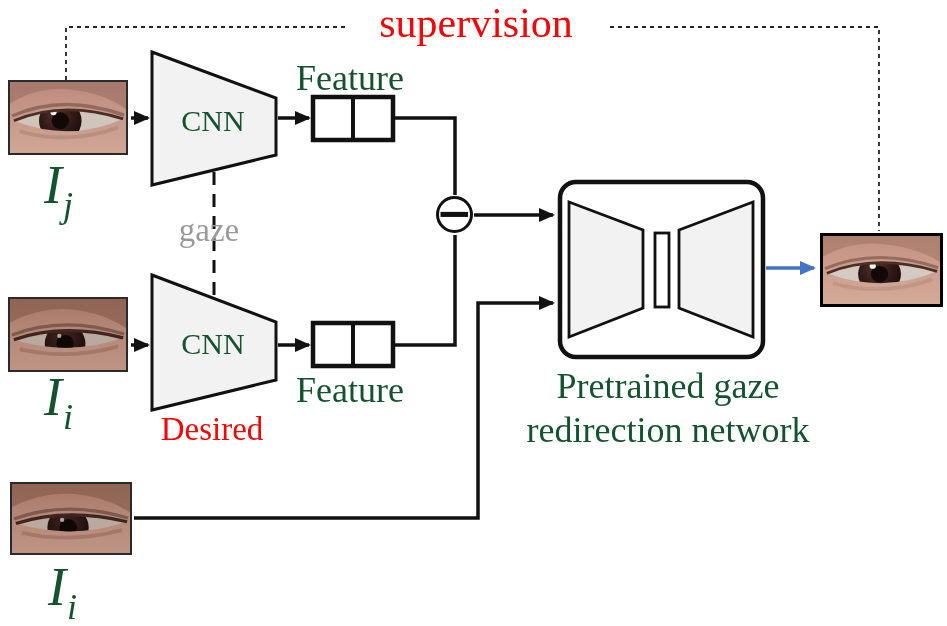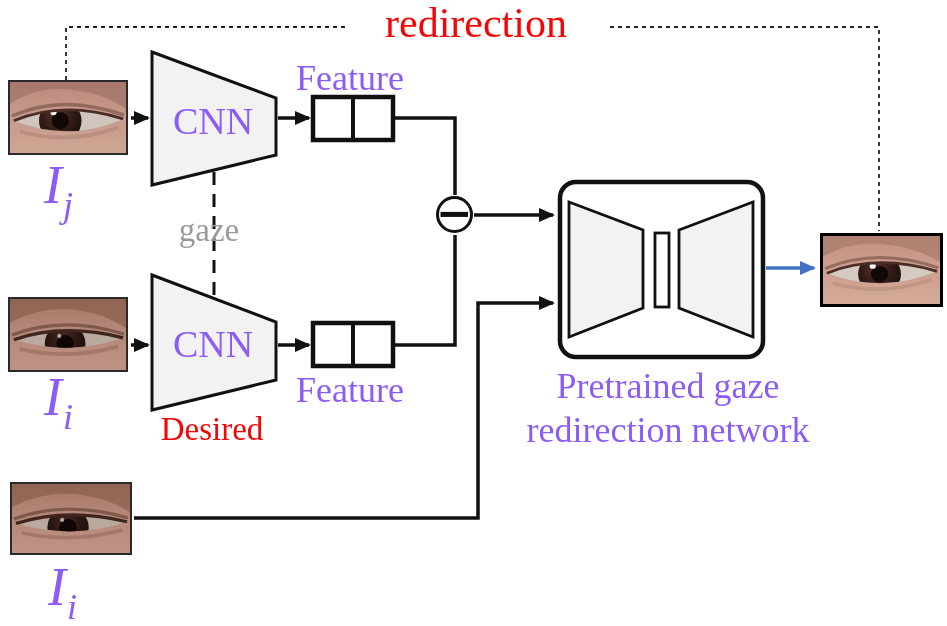--- a/index.html
+++ b/index.html
@@ -16,29 +16,29 @@
     overflow: hidden;
   }
   #connector-layer {
     position: absolute;
     left: 0; top: 0;
     width: 947px; height: 626px;
     pointer-events: none;
   }
 
   
-  .lbl { position: absolute; white-space: nowrap; color: #8b5cf6; }
+  .lbl { position: absolute; white-space: nowrap; color: #14532d; }
   .supervision {
     left: 476px; top: 1px;
     transform: translateX(-50%);
     font-size: 42px; line-height: 44px;
     color: #f40606;
   }
   .cnn-label {
-    font-size: 38px; line-height: 38px;
+    font-size: 30px; line-height: 38px;
     transform: translate(-50%, -50%);
   }
   .feature-label {
     font-size: 36px; line-height: 36px;
     transform: translateX(-50%);
   }
   .share {
     left: 209px; top: 230px;
     transform: translate(-50%, -50%);
     font-size: 33px;
@@ -282,21 +282,21 @@
       <path d="M4,41 Q55,19 117,39" stroke="#4a2e26" stroke-width="3" fill="none"></path>
       <path d="M2,36 Q55,12 118,35" stroke="#6b463c" stroke-width="3.5" fill="none" opacity="0.55"></path>
       <path d="M10,52 Q60,67 112,48" stroke="#b08a7c" stroke-width="4" fill="none" opacity="0.55"></path>
     </svg>
   </div>
 
   <div class="minus-node">
     <span>−</span>
   </div>
 
-  <div class="lbl supervision">redirection</div>
+  <div class="lbl supervision">supervision</div>
 
   <div class="lbl cnn-label cnn-top-pos">CNN</div>
   <div class="lbl cnn-label cnn-bottom-pos">CNN</div>
 
   <div class="lbl feature-label feature-top-pos">Feature</div>
   <div class="lbl feature-label feature-bottom-pos">Feature</div>
 
   <div class="lbl share">gaze</div>
   <div class="lbl network-name">
     <div>Pretrained gaze</div>

